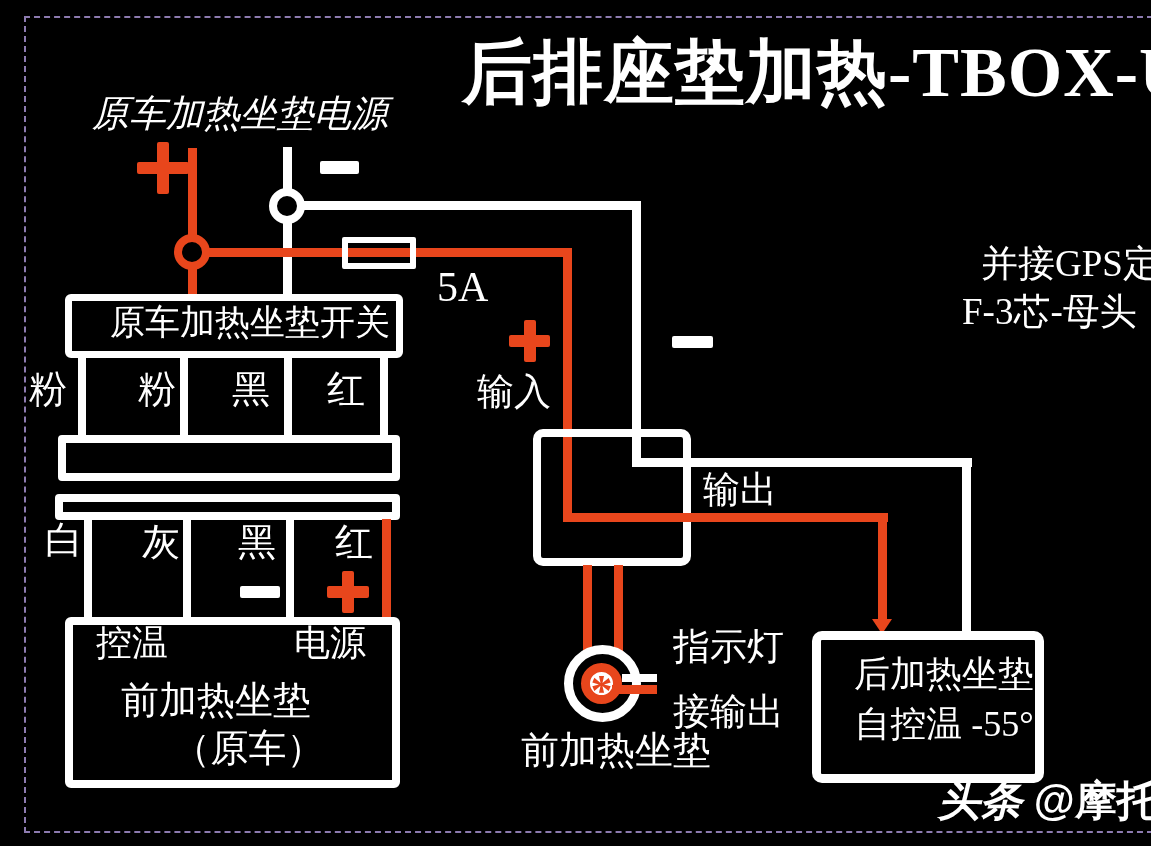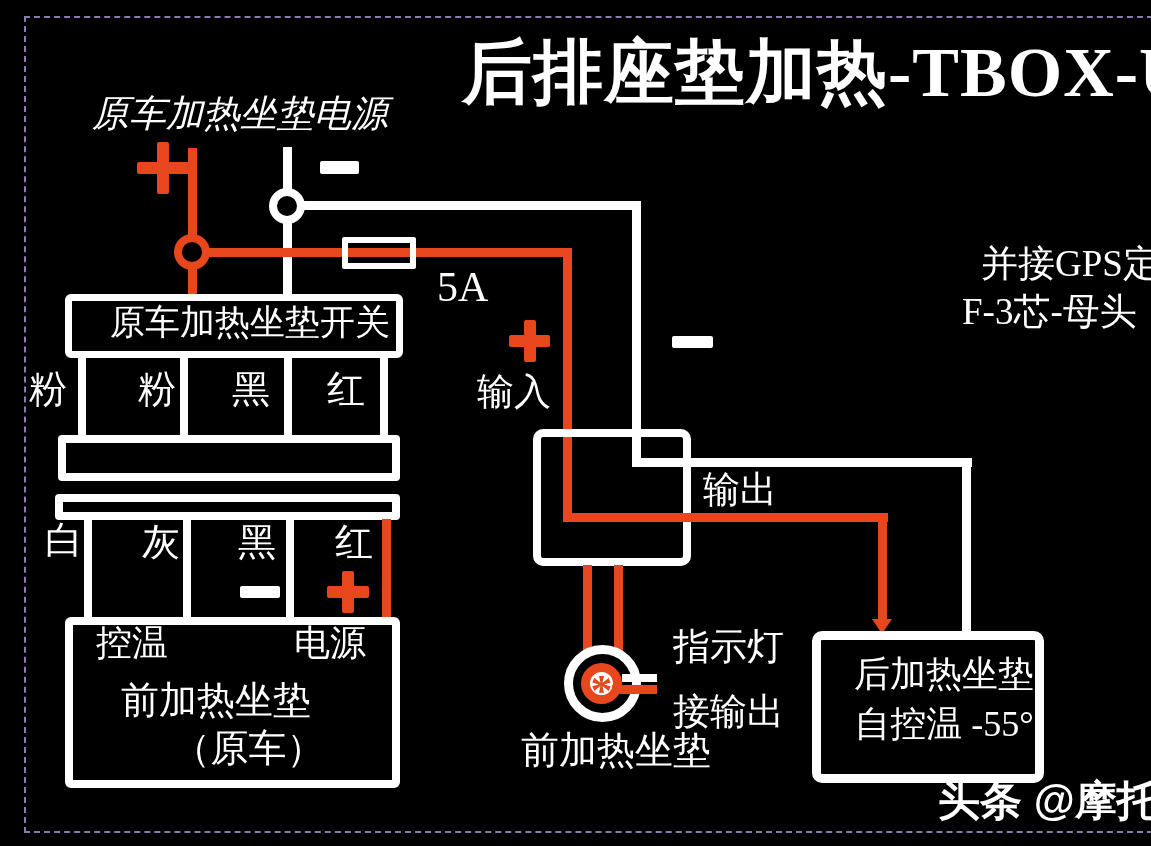--- a/index.html
+++ b/index.html
@@ -136,17 +136,17 @@
   <div class="lbl" style="left:521px; top:730px; font-size:38px;">前加热坐垫</div>
 
   <div class="box" style="left:812px; top:631px; width:232px; height:152px; border-width:9px; border-radius:10px;"></div>
   <div class="lbl ctr" style="left:812px; top:655px; width:232px; font-size:36px;">后加热坐垫</div>
   <div class="lbl ctr" style="left:812px; top:705px; width:232px; font-size:36px;">自控温 -55°</div>
 
   <div class="lbl" style="left:981px; top:244px; font-size:37px;">并接GPS定</div>
   <div class="lbl" style="left:962px; top:292px; font-size:37px;">F-3芯-母头</div>
 
   <div class="lbl sans" style="left:938px; top:778px; font-size:42px;">
-    <span style="font-weight:900;">头条</span>
+    <span style="font-weight:900;font-style:italic;">头条</span>
     <span style="font-weight:700;">@摩托派</span>
   </div>
 
 </div>
 
 </body></html>

